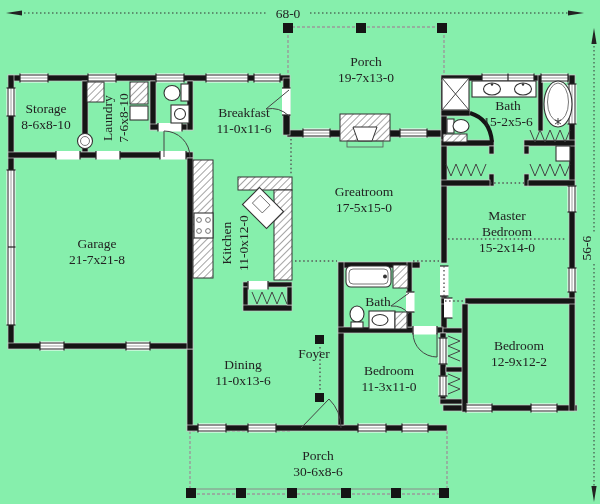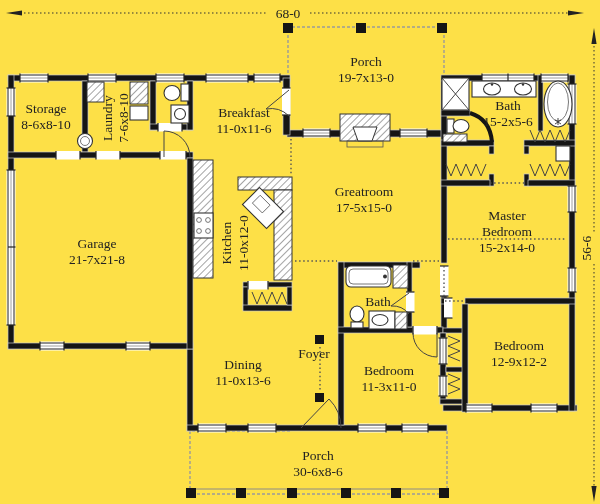--- a/index.html
+++ b/index.html
@@ -1,16 +1,16 @@
 <!DOCTYPE html>
 <html><head>
 <meta charset="utf-8">
 <style>
   html,body{margin:0;padding:0;background:#fff;}
-  #plan-wrap{position:relative;width:600px;height:504px;background:#fde047;overflow:hidden;}
+  #plan-wrap{position:relative;width:600px;height:504px;background:#86efac;overflow:hidden;}
   svg{display:block;}
   text{font-family:"Liberation Serif","DejaVu Serif",serif;fill:#222;}
   .rname{font-size:13.5px;}
   .dimtxt{font-size:13.5px;}
   .wall{fill:#151515;stroke:#c8c8c8;stroke-width:0.7;}
   .post{fill:#151515;}
   .dot{stroke:#555;stroke-width:1.4;stroke-dasharray:1.5 2.6;fill:none;}
   .porchline{stroke:#9a9a9a;stroke-width:1.4;stroke-dasharray:3 2;fill:none;}
   .fix{stroke:#333;stroke-width:1.1;fill:#fff;}
   .fixthin{stroke:#555;stroke-width:0.8;fill:none;}

